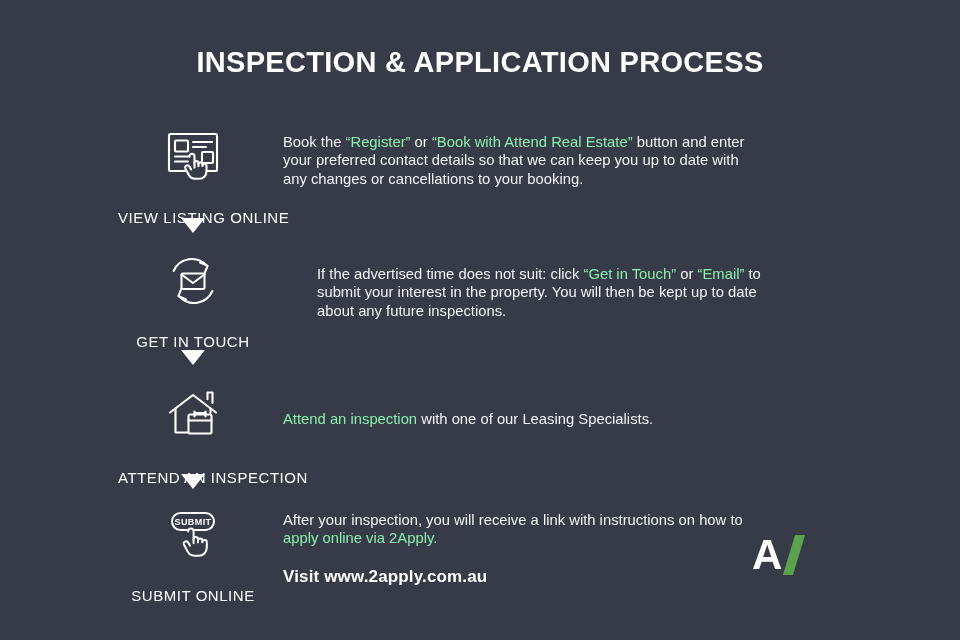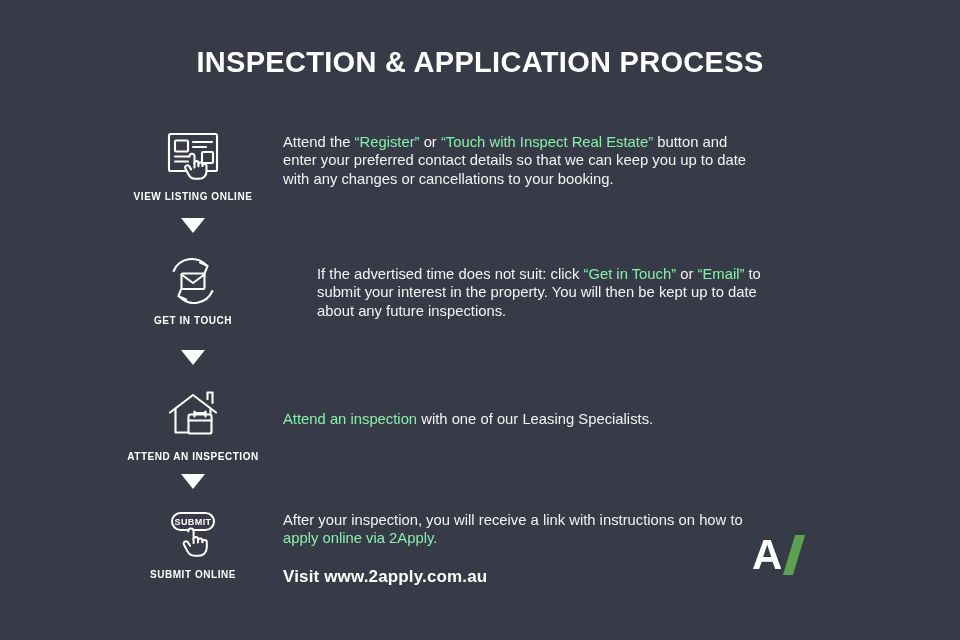--- a/index.html
+++ b/index.html
@@ -47,24 +47,24 @@
 
   .icon-wrap {
     display: block;
     margin: 0 auto;
     height: 56px;
   }
 
   .icon-wrap svg { display: block; margin: 0 auto; }
 
   .step-label {
-    margin-top: 7px;
-    color: #ffffff;
-    font-size: 10px;
-    font-weight: bold;
+    margin-top: 25px;
+    color: #ffffff;
+    font-size: 15px;
+    font-weight: normal;
     letter-spacing: 0.55px;
     white-space: nowrap;
   }
 
   
   .arrow {
     position: absolute;
     left: 118px;
     width: 150px;
     text-align: center;
@@ -141,21 +141,21 @@
           <path d="M27.5 28.5c0-1.5 1.1-2.7 2.5-2.7s2.5 1.2 2.5 2.7v11.6" fill="#373b47"></path>
           <path d="M32.5 35.2c0-1.2 0.9-2.1 2-2.1s2 0.9 2 2.1v3.2" fill="#373b47"></path>
           <path d="M36.5 36.6c0-1.2 0.9-2.1 2-2.1s2 0.9 2 2.1v3" fill="#373b47"></path>
           <path d="M40.5 38c0-1.2 0.9-2 2-2s2 0.8 2 2v5.2c0 4.4-3.2 7.6-7.6 7.6h-3.6
                    c-3.3 0-5.4-1.6-6.6-4l-3.3-6.2c-0.6-1.1-0.2-2.4 0.9-3 1.1-0.6 2.4-0.2 3 0.8l1.8 3" fill="#373b47"></path>
         </svg>
       </div>
       <div class="step-label">VIEW LISTING ONLINE</div>
     </div>
     <div class="step-text" style="top:5px;">
-      <span>Attend the </span><span class="green">“Register”</span><span> or </span><span class="green">“Touch with Inspect Real Estate”</span><span> button and enter your preferred contact details so that we can keep you up to date with any changes or cancellations to your booking.</span>
+      <span>Book the </span><span class="green">“Register”</span><span> or </span><span class="green">“Book with Attend Real Estate”</span><span> button and enter your preferred contact details so that we can keep you up to date with any changes or cancellations to your booking.</span>
     </div>
   </div>
 
   <div class="arrow" style="top:218px;">
     <span class="tri"></span>
   </div>
 
   <div class="step-row" style="top:252px;">
     <div class="step-icon-col">
       <div class="icon-wrap">

